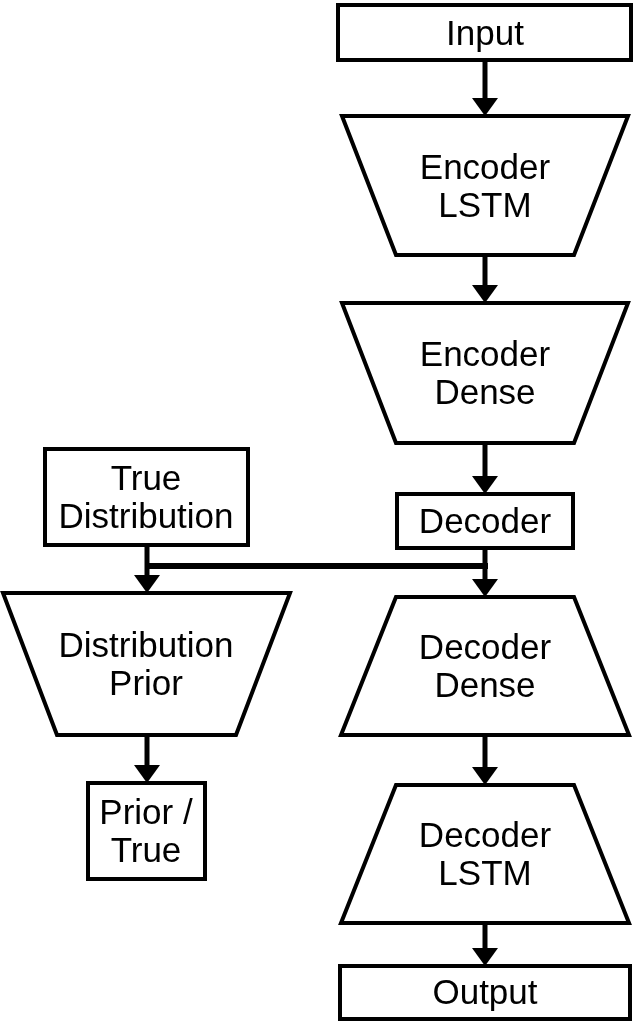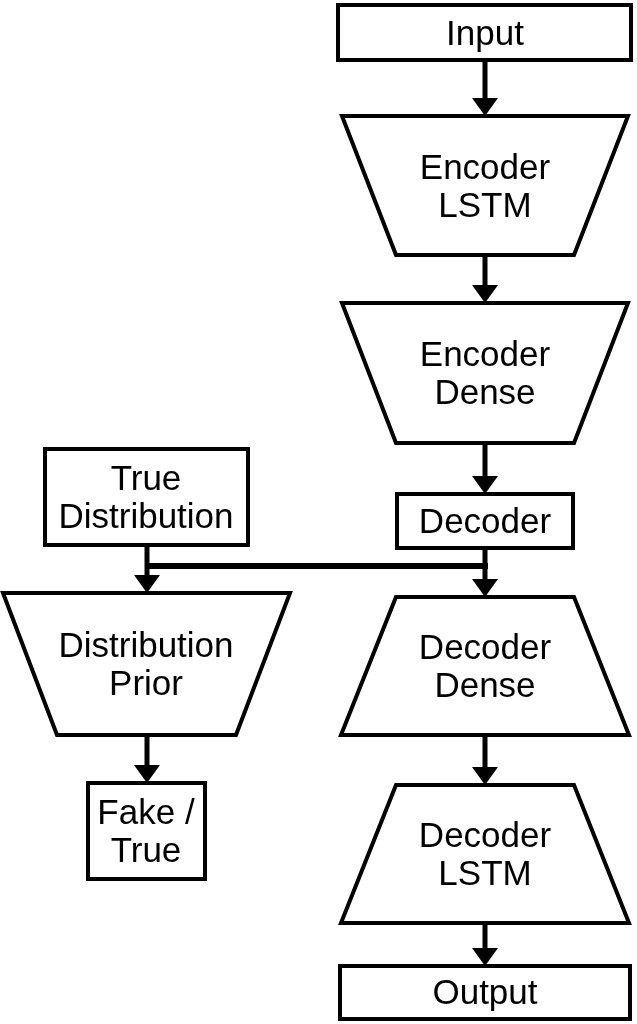--- a/index.html
+++ b/index.html
@@ -80,21 +80,21 @@
   <div class="lbl" style="left:485px; top:33px;">Input</div>
   <div class="lbl" style="left:485px; top:186px;">Encoder
 LSTM</div>
   <div class="lbl" style="left:485px; top:373px;">Encoder
 Dense</div>
   <div class="lbl" style="left:485px; top:521px;">Decoder</div>
   <div class="lbl" style="left:146px; top:497px;">True
 Distribution</div>
   <div class="lbl" style="left:146px; top:664px;">Distribution
 Prior</div>
-  <div class="lbl" style="left:146px; top:831px;">Fake /
+  <div class="lbl" style="left:146px; top:831px;">Prior /
 True</div>
   <div class="lbl" style="left:485px; top:666px;">Decoder
 Dense</div>
   <div class="lbl" style="left:485px; top:854px;">Decoder
 LSTM</div>
   <div class="lbl" style="left:485px; top:992px;">Output</div>
 
 </div>
 
 </body></html>

